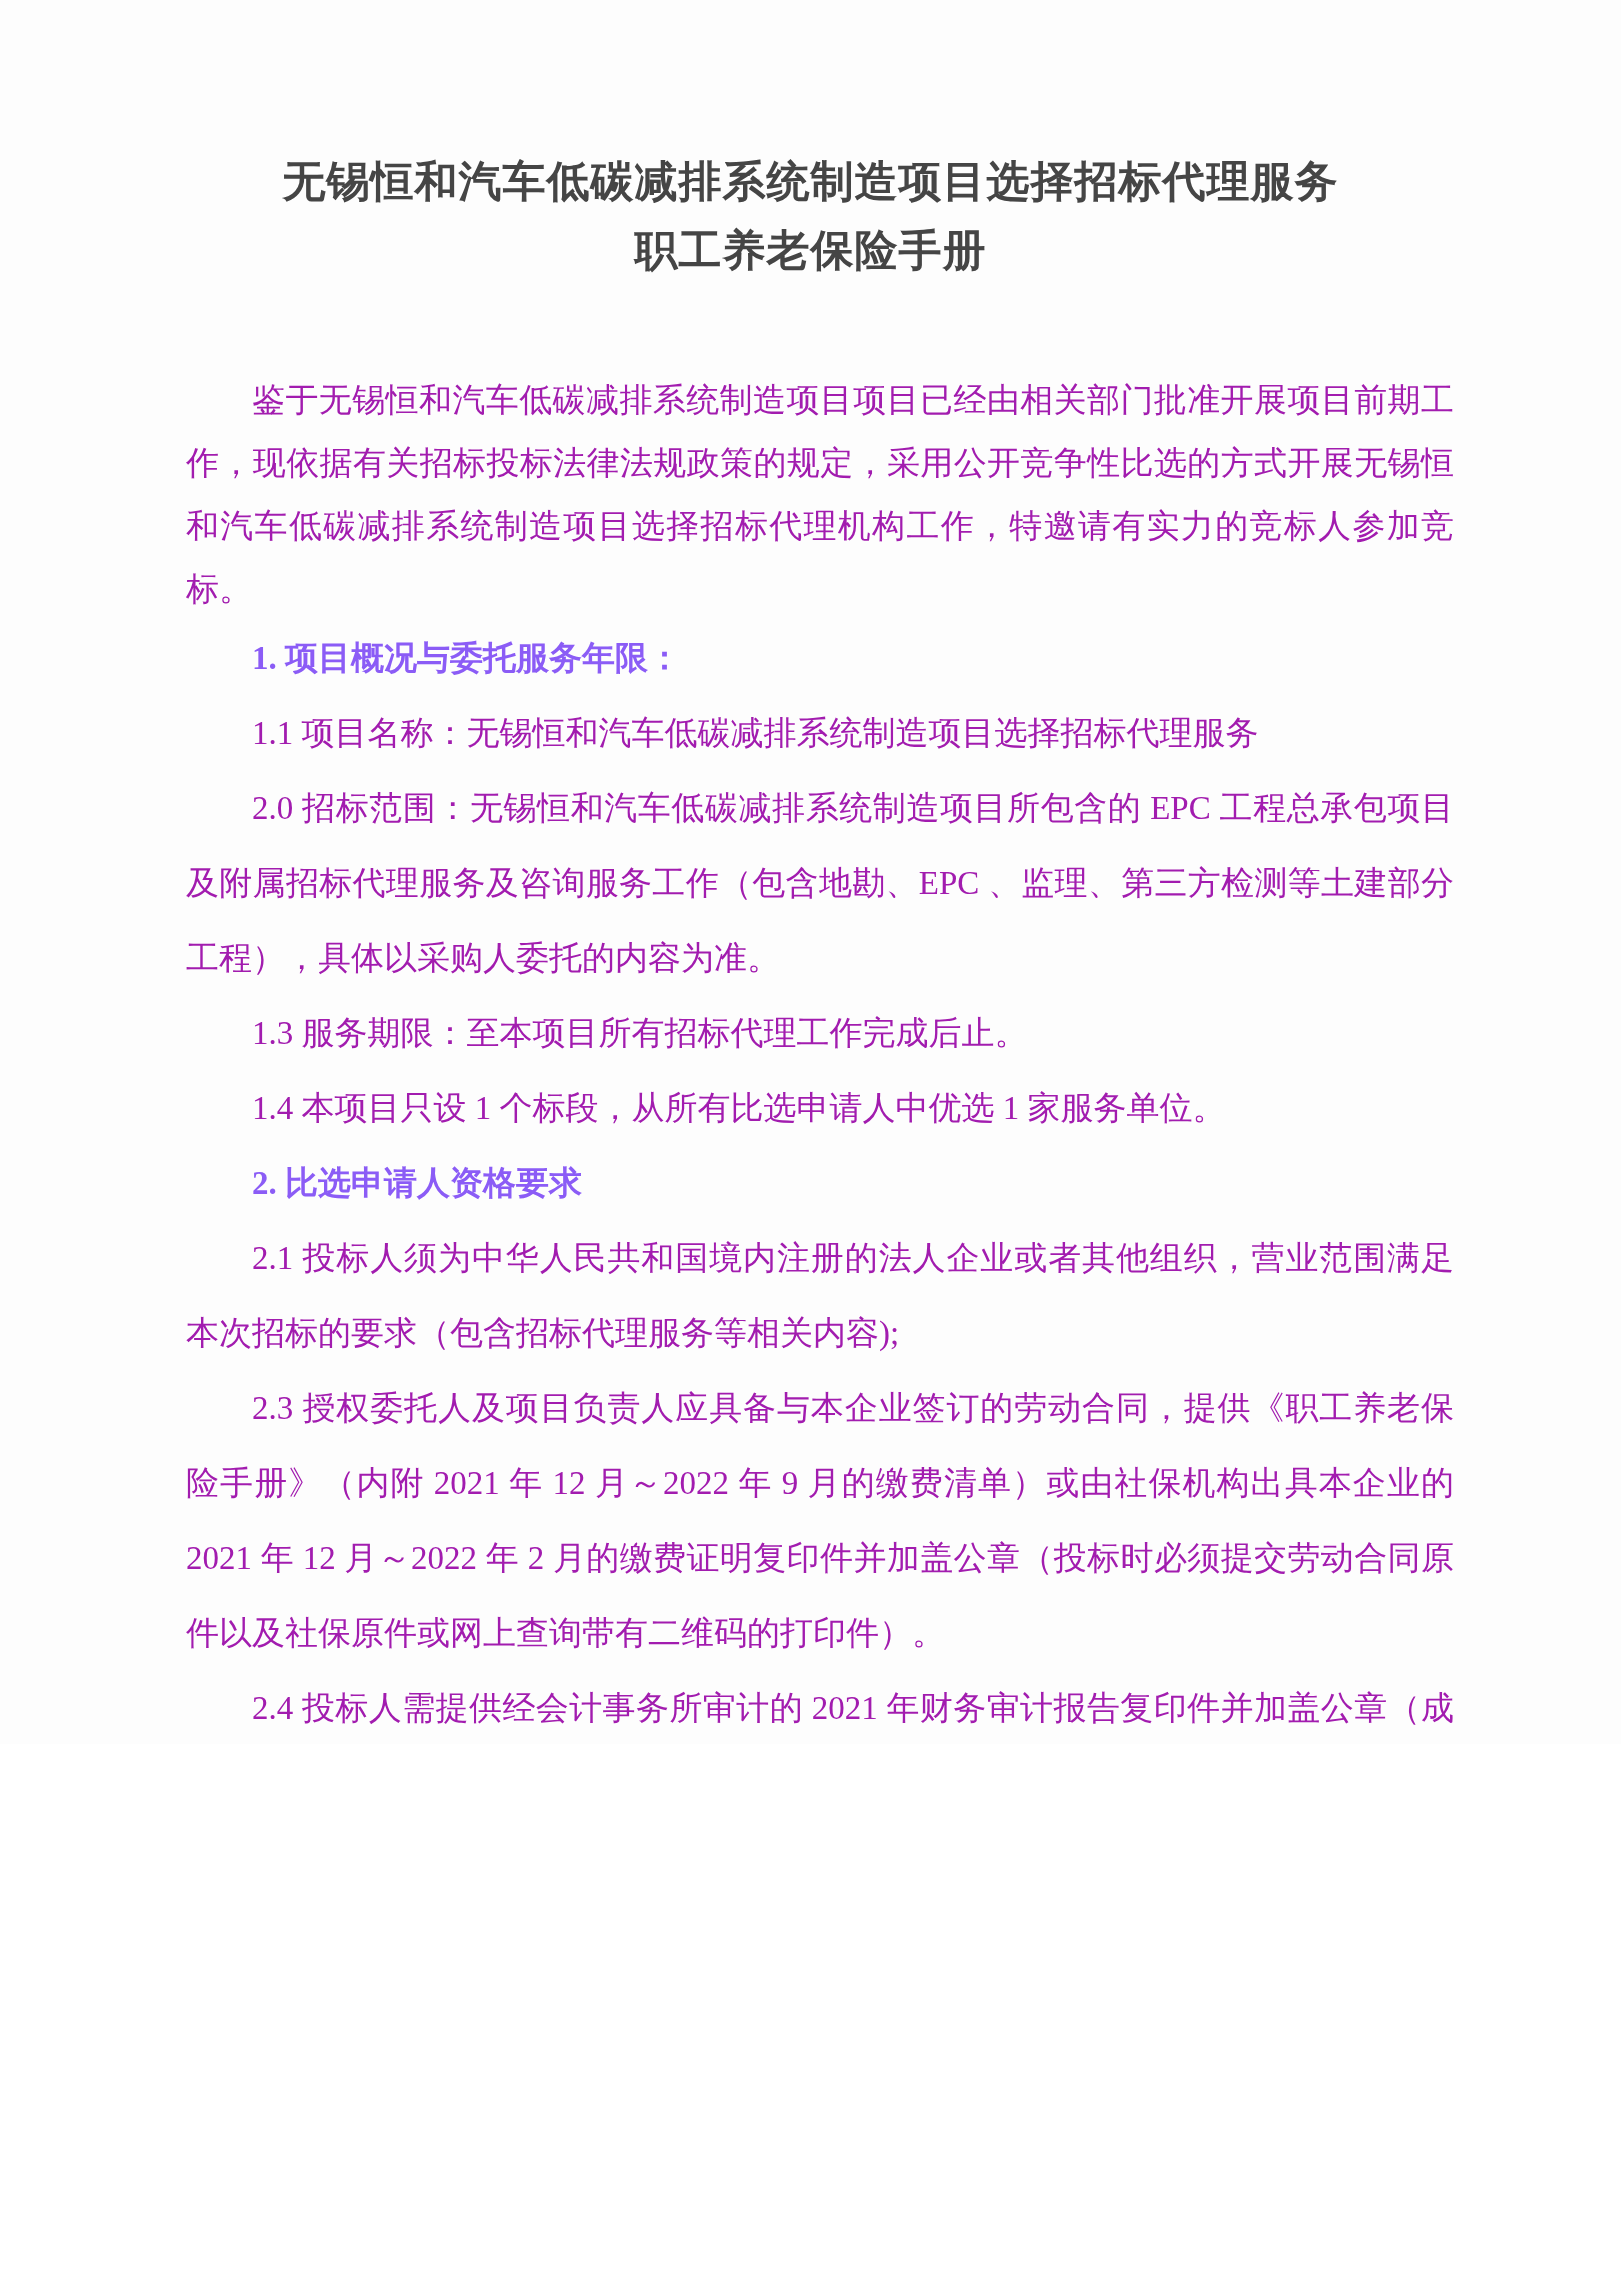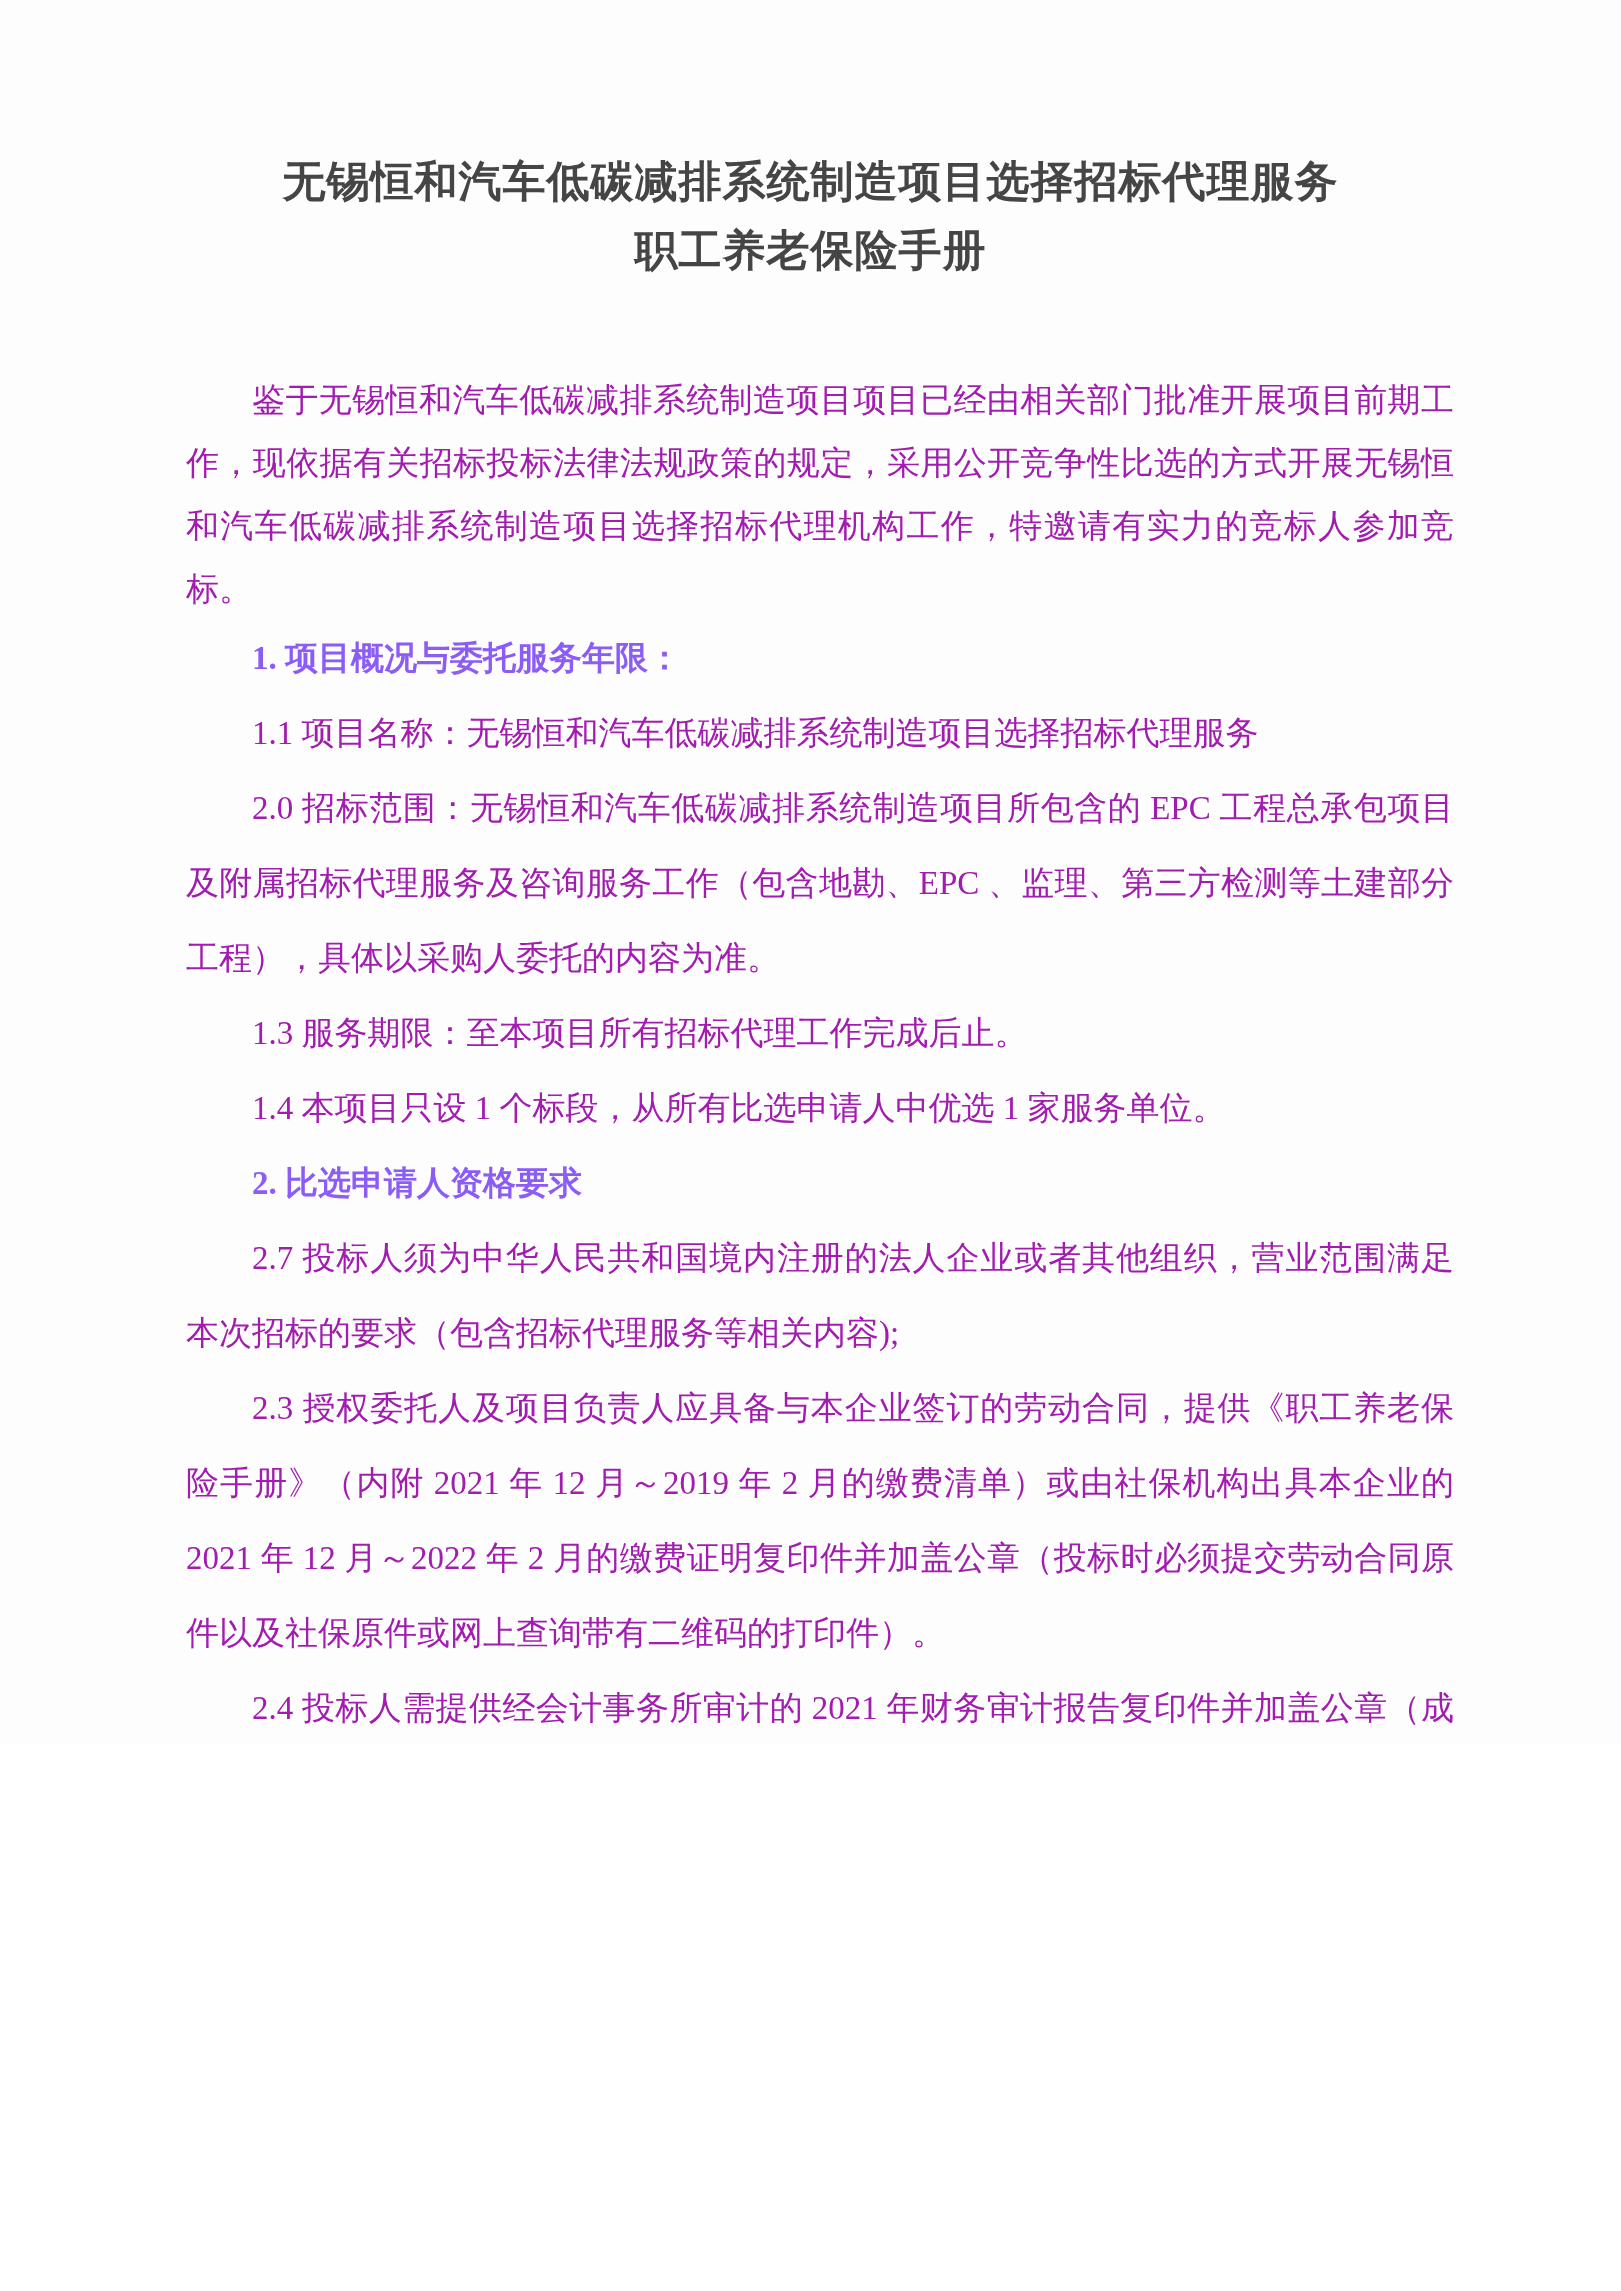--- a/index.html
+++ b/index.html
@@ -84,24 +84,24 @@
     <p class="body-para">1.1 项目名称：无锡恒和汽车低碳减排系统制造项目选择招标代理服务</p>
 
     <p class="body-para">2.0 招标范围：无锡恒和汽车低碳减排系统制造项目所包含的 EPC 工程总承包项目及附属招标代理服务及咨询服务工作（包含地勘、EPC 、监理、第三方检测等土建部分工程），具体以采购人委托的内容为准。</p>
 
     <p class="body-para">1.3 服务期限：至本项目所有招标代理工作完成后止。</p>
 
     <p class="body-para">1.4 本项目只设 1 个标段，从所有比选申请人中优选 1 家服务单位。</p>
 
     <p class="heading-para">2. 比选申请人资格要求</p>
 
-    <p class="body-para">2.7 投标人须为中华人民共和国境内注册的法人企业或者其他组织，营业范围满足本次招标的要求（包含招标代理服务等相关内容);</p>
+    <p class="body-para">2.1 投标人须为中华人民共和国境内注册的法人企业或者其他组织，营业范围满足本次招标的要求（包含招标代理服务等相关内容);</p>
 
 
-    <p class="body-para">2.3 授权委托人及项目负责人应具备与本企业签订的劳动合同，提供《职工养老保险手册》（内附 2021 年 12 月～2019 年 2 月的缴费清单）或由社保机构出具本企业的 2021 年 12 月～2022 年 2 月的缴费证明复印件并加盖公章（投标时必须提交劳动合同原件以及社保原件或网上查询带有二维码的打印件）。</p>
+    <p class="body-para">2.3 授权委托人及项目负责人应具备与本企业签订的劳动合同，提供《职工养老保险手册》（内附 2021 年 12 月～2022 年 9 月的缴费清单）或由社保机构出具本企业的 2021 年 12 月～2022 年 2 月的缴费证明复印件并加盖公章（投标时必须提交劳动合同原件以及社保原件或网上查询带有二维码的打印件）。</p>
 
     <p class="body-para">2.4 投标人需提供经会计事务所审计的 2021 年财务审计报告复印件并加盖公章（成立时间不足的则提供自成立以来的财务报告）（投标时提供原件或公证件）;</p>
 
   </div>
 
   <div class="scan-artifact"></div>
 
 </div>
 
 

